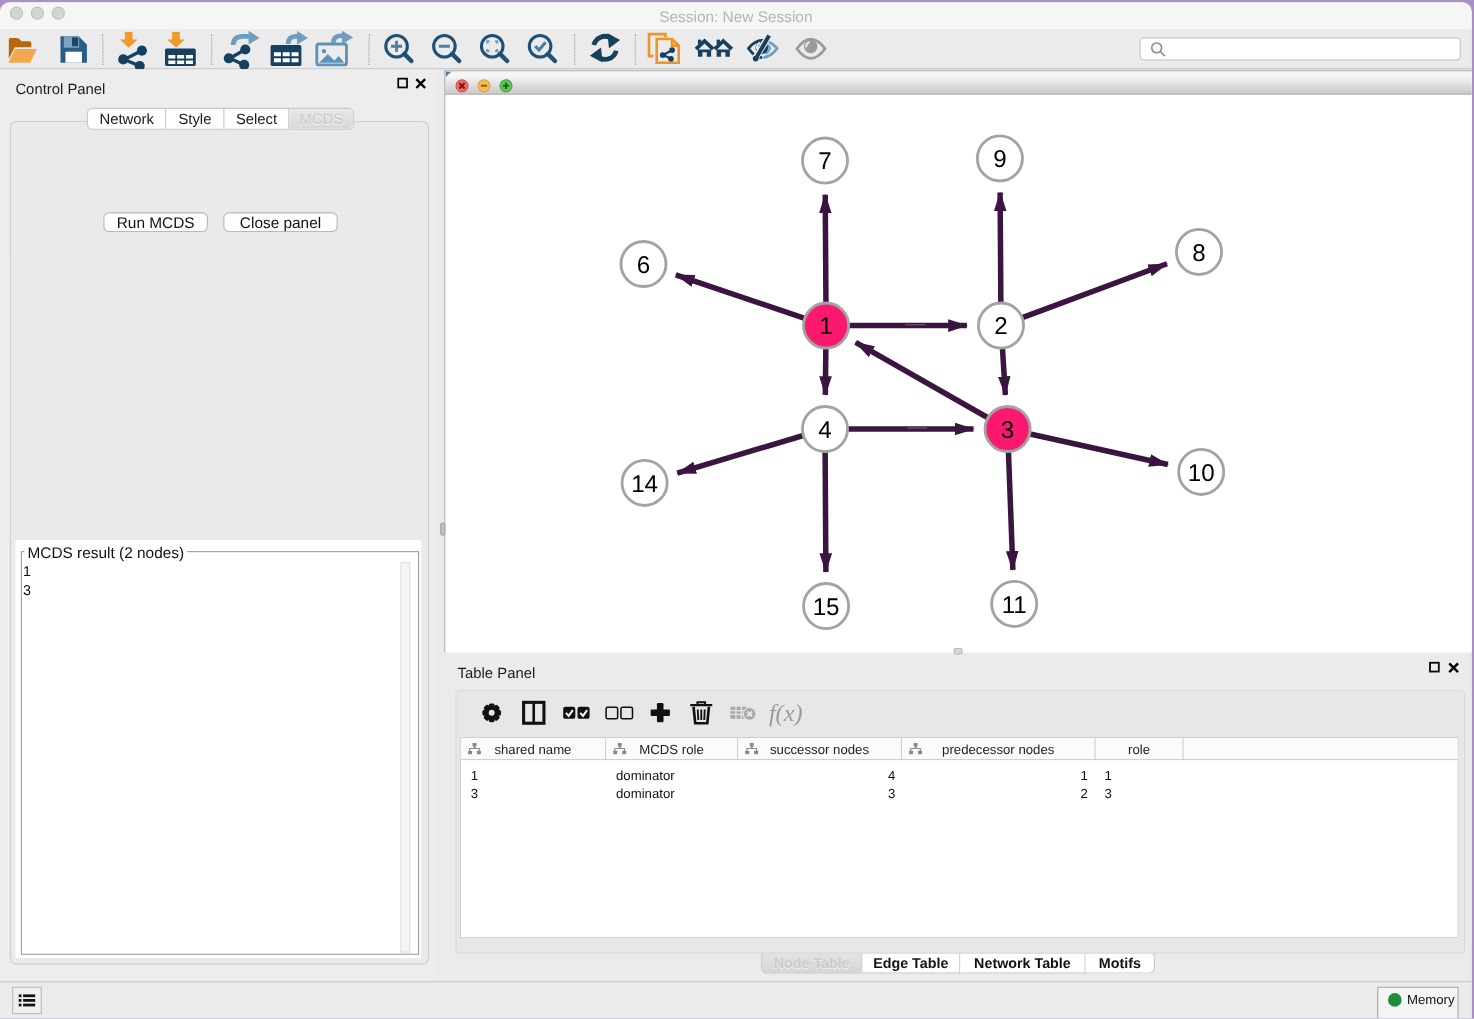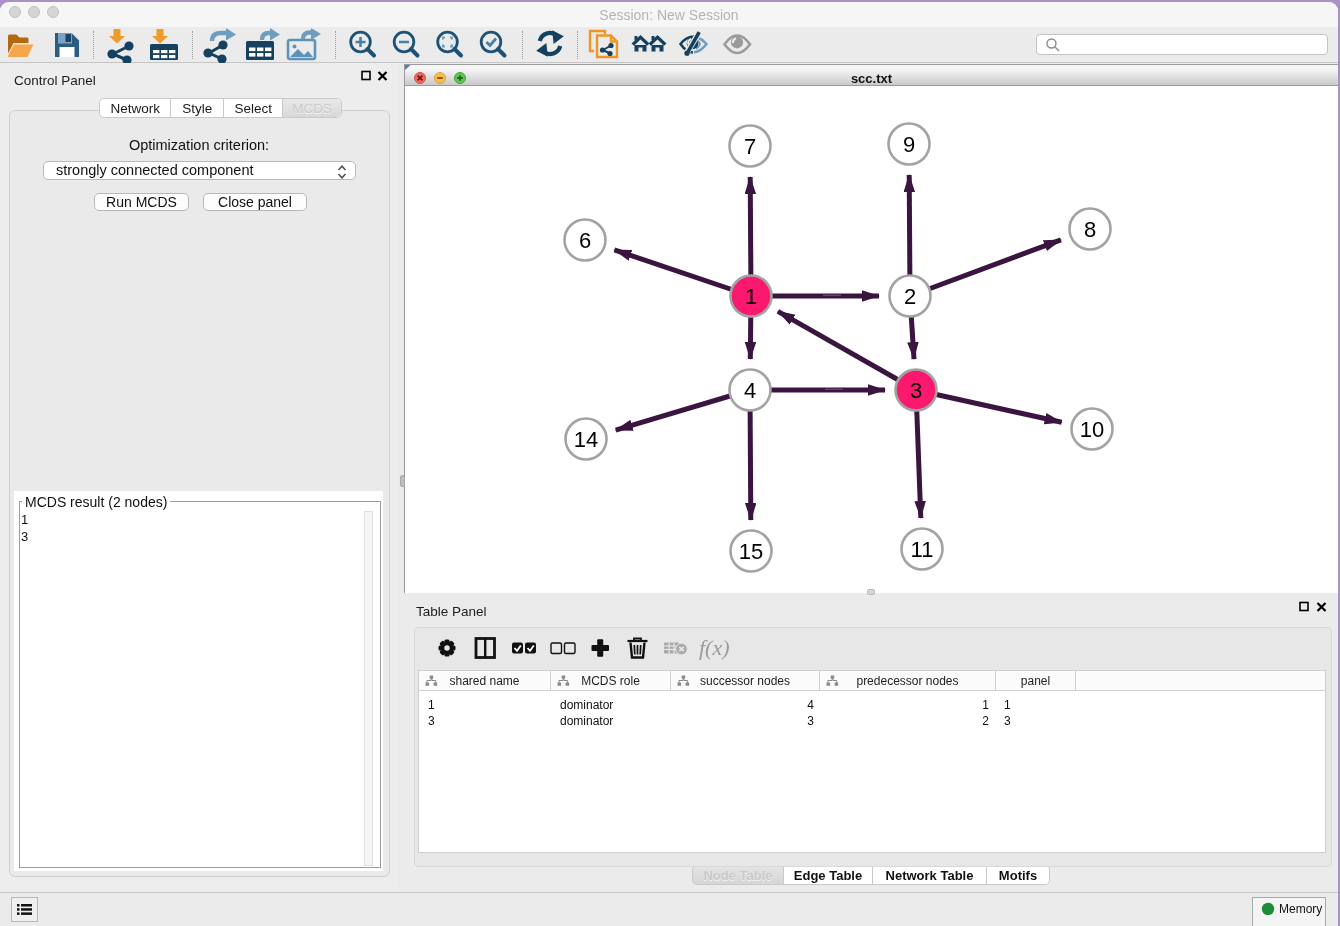--- a/index.html
+++ b/index.html
@@ -22,21 +22,21 @@
 #searchbox { position:absolute; left:1036px; top:7px; width:292px; height:21px;
   background:#fff; border:1px solid #c2c2c2; border-radius:4px; }
 
 #cpanel { position:absolute; left:0; top:61px; width:398px; bottom:34px; background:#ededed; }
 #cphead { position:absolute; z-index:3; left:14px; top:10px; font-size:13.5px; color:#1c1c1c; }
 .winbtn { position:absolute; z-index:3; top:6px; font-size:13px; color:#000; }
 #cpinner { position:absolute; z-index:1; left:9px; top:47px; width:381px; bottom:15px;
   background:#eaeaea; border:1px solid #cfcfcf; border-radius:6px; }
 #cptabs { position:absolute; z-index:5; left:79px; top:35px; width:243px; height:20px;
   background:#fff; border:1px solid #c9c9c9; border-radius:5px; display:flex;
-  font-size:13.5px;margin-left:20px; }
+  font-size:13.5px; }
 .cptab { border-right:1px solid #c9c9c9; display:flex; align-items:center; justify-content:center;
   color:#1a1a1a; }
 #tabmcds { background:linear-gradient(#e8e8e8,#d8d8d8); color:#c9c9c9; border-right:none;
   text-shadow:0 1px 0 #f5f5f5; border-radius:0 5px 5px 0; }
 #optlabel { position:absolute; z-index:2; left:0; width:100%; top:74px; text-align:center; font-size:14.5px; color:#111; }
 #optsel { position:absolute; z-index:2; left:43px; top:98px; width:313px; height:19px; background:#fff;
   border:1px solid #b9b9b9; border-radius:5px; font-size:14.5px; color:#111; line-height:17px;
   padding-left:12px; }
 .btn { position:absolute; z-index:2; top:130px; height:18px; background:#fdfdfd; border:1px solid #b9b9b9;
   border-radius:5px; font-size:14px; color:#111; text-align:center; line-height:16px; }
@@ -256,27 +256,20 @@
     <div class="winbtn" style="left:377px"><svg width="11" height="11" viewBox="0 0 11 11">
           <path d="M1.5,2 L9.5,10 M9.5,2 L1.5,10" stroke="#000" stroke-width="2.2"></path>
         </svg></div>
     <div id="cpinner"></div>
     <div id="cptabs">
       <div class="cptab" style="width:72px">Network</div>
       <div class="cptab" style="width:53px">Style</div>
       <div class="cptab" style="width:60px">Select</div>
       <div class="cptab" id="tabmcds" style="width:58px">MCDS</div>
     </div>
-    <div id="optlabel">Optimization criterion:</div>
-    <div id="optsel">strongly connected component
-      <svg width="10" height="14" style="position:absolute;right:8px;top:3px" viewBox="0 0 10 14">
-        <path d="M1.5 5 L5 1.2 L8.5 5" fill="none" stroke="#555" stroke-width="1.6"></path>
-        <path d="M1.5 9 L5 12.8 L8.5 9" fill="none" stroke="#555" stroke-width="1.6"></path>
-      </svg>
-    </div>
     <div class="btn" style="left:94px; width:95px">Run MCDS</div>
     <div class="btn" style="left:203px; width:104px">Close panel</div>
     <div id="resultbox">
       <div id="fieldset"></div>
       <div id="fslegend">MCDS result (2 nodes)</div>
       <div id="reslines">1<br>3</div>
       <div id="resscroll"></div>
     </div>
   </div>
 
@@ -287,21 +280,20 @@
     <div id="nettitle">
       <div class="traffic" style="left:9px; background:#ec6a5e; border:1px solid #d55249"></div>
       <div class="traffic" style="left:29px; background:#f5bf4f; border:1px solid #d6a243"></div>
       <div class="traffic" style="left:49px; background:#61c455; border:1px solid #4aa13e"></div>
       <svg width="64" height="16" style="position:absolute;left:6px;top:7px" viewBox="0 0 64 16">
         <path d="M6.6 3.6 L11.4 8.4 M11.4 3.6 L6.6 8.4" stroke="#7c150d" stroke-width="1.8"></path>
         <line x1="26.2" y1="6" x2="31.8" y2="6" stroke="#99591b" stroke-width="1.8"></line>
         <line x1="46.2" y1="6" x2="51.8" y2="6" stroke="#1d6a14" stroke-width="1.8"></line>
         <line x1="49" y1="3.2" x2="49" y2="8.8" stroke="#1d6a14" stroke-width="1.8"></line>
       </svg>
-      <div class="t">scc.txt</div>
     </div>
     <div id="netcanvas">
       <svg width="934" height="505" viewBox="0 0 934 505">
         <defs>
           <marker id="arr" markerWidth="20" markerHeight="13" refX="17" refY="5.75" orient="auto" markerUnits="userSpaceOnUse">
             <path d="M0,0 L18,5.75 L0,11.5 Z" fill="#3a1540"></path>
           </marker>
         </defs>
         <g stroke="#3a1540" stroke-width="5" marker-end="url(#arr)">
           <line x1="346" y1="209" x2="345.2" y2="90.0"></line>
@@ -463,21 +455,21 @@
               <g fill="#8a8a8a">
                 <rect x="4.6" y="0.5" width="3.6" height="3.2" rx="0.5"></rect>
                 <rect x="0.5" y="7.5" width="3.6" height="3.2" rx="0.5"></rect>
                 <rect x="8.6" y="7.5" width="3.6" height="3.2" rx="0.5"></rect>
                 <path d="M6.1,3.5 L6.1,5.5 L1.9,5.5 L1.9,8 M6.9,3.5 L6.9,5.5 L10.7,5.5 L10.7,8" stroke="#8a8a8a" stroke-width="1" fill="none"></path>
               </g>
             </svg>
             <span class="hlabel">predecessor nodes</span>
           </div>
         <div class="hcell" style="left:577px;width:80px">
-            <span class="hlabel">panel</span>
+            <span class="hlabel">role</span>
           </div>
       </div>
       <div class="trow" style="top:24px">
         <div class="tcell" style="left:9px">1</div>
         <div class="tcell" style="left:141px">dominator</div>
         <div class="tcell" style="left:252px;width:143px;text-align:right">4</div>
         <div class="tcell" style="left:401px;width:169px;text-align:right">1</div>
         <div class="tcell" style="left:585px">1</div>
       </div>
       <div class="trow" style="top:40px">

